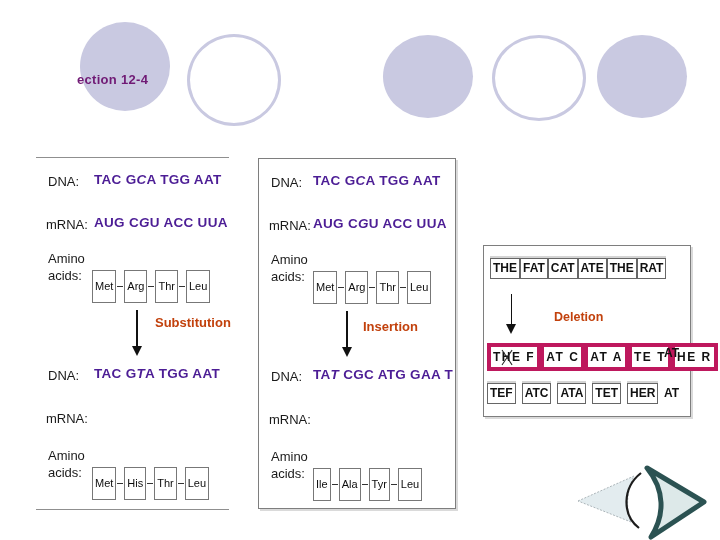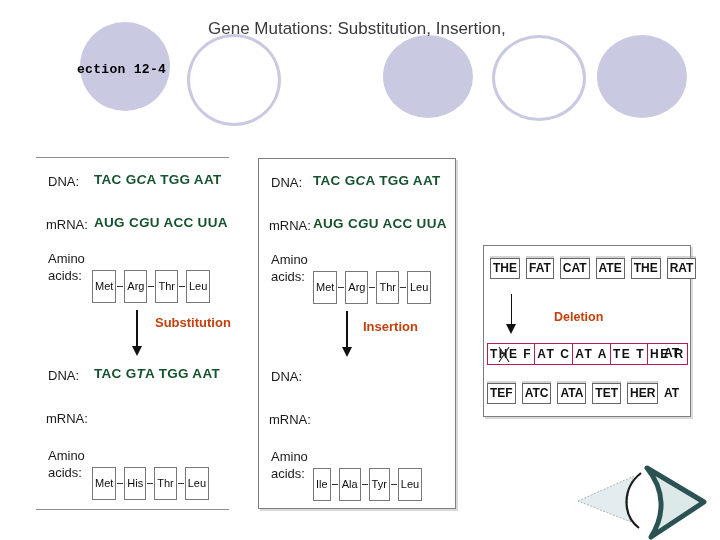--- a/index.html
+++ b/index.html
@@ -5,58 +5,58 @@
   html,body{margin:0;padding:0;background:#fff;}
   #canvas{position:relative;width:720px;height:540px;background:#fff;overflow:hidden;
           font-family:"Liberation Sans",sans-serif;color:#111;}
 
   
   .circle{position:absolute;border-radius:50%;}
   .circle.filled{background:#c9c9e1;}
   .circle.outline{background:#fff;border:3px solid #c9c9e1;}
 
   
-  #section-label{position:absolute;left:77px;top:62px;font-size:13px;font-weight:bold;
-                 color:#000000;z-index:3;letter-spacing:.3px;font-family:Liberation Mono, monospace;}
+  #section-label{position:absolute;left:77px;top:72px;font-size:13px;font-weight:bold;
+                 color:#701a75;z-index:3;letter-spacing:.3px;}
   #title{position:absolute;left:208px;top:19px;z-index:3;font-size:17px;line-height:20px;
          color:#3a3a3a;}
 
   
   .panel{position:absolute;background:transparent;}
   #sub-panel{left:36px;top:157px;width:193px;height:351px;
              border-top:1px solid #8f8f8f;border-bottom:1px solid #8f8f8f;}
   #ins-panel{left:258px;top:158px;width:196px;height:349px;border:1px solid #7e7e7e;
              box-shadow:2px 2px 0 rgba(150,150,150,.35);}
   #del-panel{left:483px;top:245px;width:206px;height:170px;border:1px solid #7e7e7e;
              box-shadow:2px 2px 0 rgba(150,150,150,.35);}
 
   .row{position:absolute;white-space:nowrap;}
   .rlabel{font-size:13px;color:#1a1a1a;}
-  .seq{font-size:13.5px;font-weight:bold;letter-spacing:.3px;color:#14532d;}
+  .seq{font-size:13.5px;font-weight:bold;letter-spacing:.3px;color:#4c1d95;}
   .seq i{font-style:italic;}
 
   
   .amino-row{display:flex;align-items:center;}
   .abox{display:inline-block;border:1px solid #777;font-size:11px;line-height:15px;
         padding:8px 2px;color:#0d0d0d;background:#fff;}
   .dash{display:inline-block;width:6px;height:1px;background:#333;margin:0 1px;}
 
   
   .down-arrow{position:absolute;width:12px;display:flex;flex-direction:column;align-items:center;}
   .arrow-line{width:1.5px;background:#111;}
   .arrow-head{width:0;height:0;border-left:5px solid transparent;border-right:5px solid transparent;
               border-top:10px solid #111;}
   .mut-label{position:absolute;font-size:13px;font-weight:bold;color:#c2410c;}
 
   
   .word-row{display:flex;}
   .wbox{display:inline-block;border:1px solid #666;font-size:12px;font-weight:bold;
         line-height:17px;padding:1px 2px;background:#fff;box-shadow:0 -2px 0 rgba(160,160,160,.45);}
   .joined-row{display:flex;}
-  .jbox{display:inline-block;border:1px solid #be185d;margin-left:-1px;font-size:12px;font-weight:bold;
+  .jbox{display:inline-block;border:4px solid #be185d;margin-left:-1px;font-size:12px;font-weight:bold;
         line-height:18px;padding:1px 2px;letter-spacing:1.5px;background:#fff;}
   .jbox:first-child{margin-left:0;}
   .tail{position:absolute;font-size:12px;font-weight:bold;}
   .struck{position:relative;display:inline-block;}
   .struck::before,.struck::after{content:'';position:absolute;left:-4px;right:-4px;top:50%;
         height:1px;background:#222;}
   .struck::before{transform:rotate(56deg);}
   .struck::after{transform:rotate(-56deg);}
 
   
@@ -68,21 +68,20 @@
 <div id="canvas">
 
   <div class="circle filled" style="left:80px;top:22px;width:90px;height:89px;"></div>
   <div class="circle outline" style="left:187px;top:34px;width:88px;height:86px;"></div>
   <div class="circle filled" style="left:383px;top:35px;width:90px;height:83px;"></div>
   <div class="circle outline" style="left:492px;top:35px;width:88px;height:80px;"></div>
   <div class="circle filled" style="left:597px;top:35px;width:90px;height:83px;"></div>
 
   <div id="section-label">ection 12-4</div>
   <div id="title">
-    <div>Gene Mutations: Substitution, Insertion,</div>
   </div>
 
   <div id="sub-panel" class="panel">
     <div class="row" style="left:12px;top:14px;"><span class="rlabel">DNA:</span></div>
     <div class="row seq" style="left:58px;top:14px;">TAC G<i>C</i>A TGG AAT</div>
 
     <div class="row" style="left:10px;top:57px;"><span class="rlabel">mRNA:</span></div>
     <div class="row seq" style="left:58px;top:57px;">AUG C<i>G</i>U ACC UUA</div>
 
     <div class="row rlabel" style="left:12px;top:93px;">Amino</div>
@@ -140,38 +139,39 @@
         <span class="abox">Leu</span>
       </div>
 
     <div class="down-arrow" style="left:82px;top:152px;">
       <div class="arrow-line" style="height:36px;"></div>
         <div class="arrow-head"></div>
     </div>
     <div class="mut-label" style="left:104px;top:160px;">Insertion</div>
 
     <div class="row" style="left:12px;top:208px;"><span class="rlabel">DNA:</span></div>
+    <div class="row seq" style="left:54px;top:208px;">TA<i>T</i> CGC ATG GAA T</div>
 
     <div class="row" style="left:10px;top:251px;"><span class="rlabel">mRNA:</span></div>
 
     <div class="row rlabel" style="left:12px;top:290px;">Amino</div>
     <div class="row rlabel" style="left:12px;top:307px;">acids:</div>
     <div class="row amino-row" style="left:54px;top:309px;">
         <span class="abox">Ile</span>
         <span class="dash"></span>
         <span class="abox">Ala</span>
         <span class="dash"></span>
         <span class="abox">Tyr</span>
         <span class="dash"></span>
         <span class="abox">Leu</span>
       </div>
   </div>
 
   <div id="del-panel" class="panel">
-    <div class="row word-row" style="left:6px;top:12px;gap:6px;">
+    <div class="row word-row" style="left:6px;top:12px;gap:0;">
         <span class="wbox">THE</span>
         <span class="wbox">FAT</span>
         <span class="wbox">CAT</span>
         <span class="wbox">ATE</span>
         <span class="wbox">THE</span>
         <span class="wbox">RAT</span>
       </div>
 
     <div class="down-arrow" style="left:21px;top:48px;">
       <div class="arrow-line" style="height:30px;width:1px;"></div>

